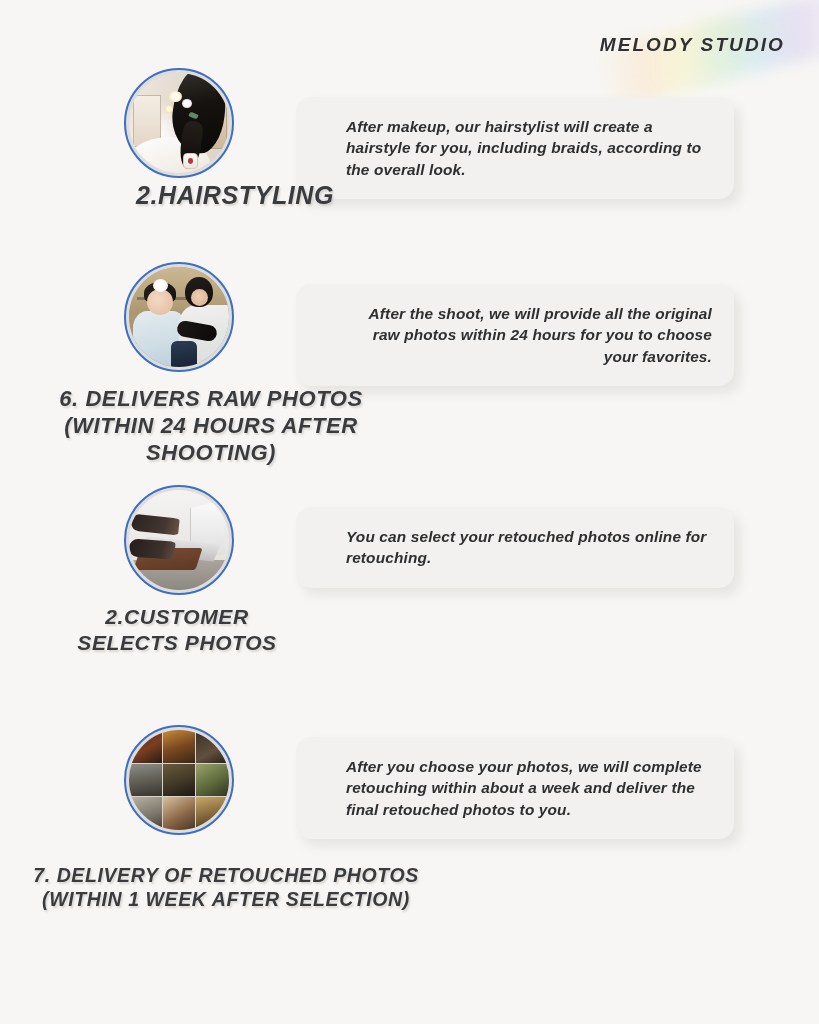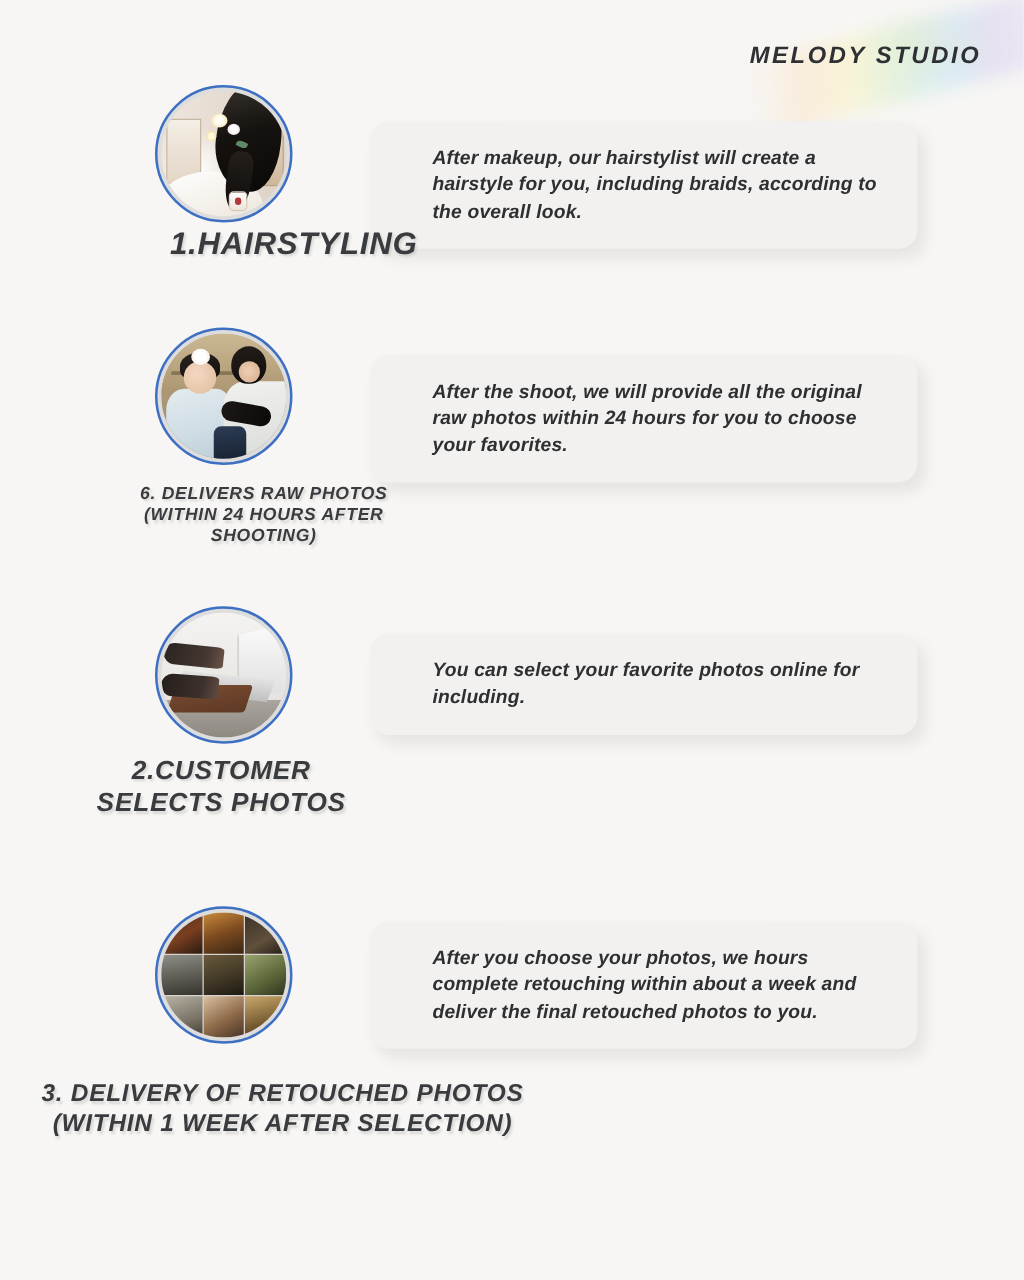--- a/index.html
+++ b/index.html
@@ -265,21 +265,21 @@
     position: absolute;
     left: 296px;
     width: 438px;
     background: #f2f1ef;
     border-radius: 15px;
     box-shadow: 6px 7px 11px rgba(140,135,128,0.16);
     box-sizing: border-box;
     padding: 19px 22px 19px 50px;
   }
   .card-1 { top: 29px; }
-  .card-2 { top: 22px; }
+  .card-2 { top: 22px; text-align: right; }
   .card-3 { top: 22px; }
   .card-4 { top: 12px; }
   .card p {
     margin: 0;
     font-family: "Liberation Sans", sans-serif;
     font-style: italic;
     font-weight: bold;
     font-size: 15.4px;
     line-height: 1.38;
     color: #2e2f31;
@@ -293,21 +293,21 @@
     font-style: italic;
     font-weight: bold;
     color: #3a3b3e;
     text-align: center;
     line-height: 1.22;
     letter-spacing: 0.6px;
     text-shadow: 1.5px 2px 2px rgba(150,145,138,0.30);
     white-space: pre-line;
   }
   .h1 { top: 180px;  left: 30px;  width: 410px; font-size: 25px; }
-  .h2 { top: 386px;  left: 8px;   width: 406px; font-size: 14px; }
+  .h2 { top: 386px;  left: 8px;   width: 406px; font-size: 22px; }
   .h3 { top: 604px;  left: 34px;  width: 286px; font-size: 21px; }
   .h4 { top: 864px;  left: 8px;   width: 436px; font-size: 19.5px; }
 </style>
 </head>
 <body>
 
 <div class="prism-glow"></div>
 <div class="prism-streak"></div>
 
 <div class="brand">MELODY STUDIO</div>
@@ -326,21 +326,21 @@
           <i class="flower-c"></i>
           <i class="leaf"></i>
         <i class="tassel"></i>
       </div>
     </div>
   </div>
   <div class="card card-1">
     <p>After makeup, our hairstylist will create a hairstyle for you, including braids, according to the overall look.</p>
   </div>
 </div>
-<div class="heading h1">1.HAIRSTYLING</div>
+<div class="heading h1">2.HAIRSTYLING</div>
 
 <div class="step step-2">
   <div class="circle-wrap">
     <div class="circle-inner">
       <div class="photo p2">
         <i class="bg-wall"></i>
           <i class="bg-line"></i>
         <i class="woman-body"></i>
         <i class="woman-hair"></i>
           <i class="woman-head"></i>
@@ -368,21 +368,21 @@
         <i class="desk"></i>
         <i class="lap-screen"></i>
         <i class="lap-base"></i>
         <i class="pad"></i>
         <i class="hand-top"></i>
         <i class="hand-bot"></i>
       </div>
     </div>
   </div>
   <div class="card card-3">
-    <p>You can select your favorite photos online for including.</p>
+    <p>You can select your retouched photos online for retouching.</p>
   </div>
 </div>
 <div class="heading h3">2.CUSTOMER
 SELECTS PHOTOS</div>
 
 <div class="step step-4">
   <div class="circle-wrap">
     <div class="circle-inner">
       <div class="photo p4">
         <i class="g1"></i>
@@ -391,17 +391,17 @@
         <i class="g4"></i>
           <i class="g5"></i>
           <i class="g6"></i>
         <i class="g7"></i>
           <i class="g8"></i>
           <i class="g9"></i>
       </div>
     </div>
   </div>
   <div class="card card-4">
-    <p>After you choose your photos, we hours complete retouching within about a week and deliver the final retouched photos to you.</p>
+    <p>After you choose your photos, we will complete retouching within about a week and deliver the final retouched photos to you.</p>
   </div>
 </div>
-<div class="heading h4">3. DELIVERY OF RETOUCHED PHOTOS
+<div class="heading h4">7. DELIVERY OF RETOUCHED PHOTOS
 (WITHIN 1 WEEK AFTER SELECTION)</div>
 
 </body></html>

